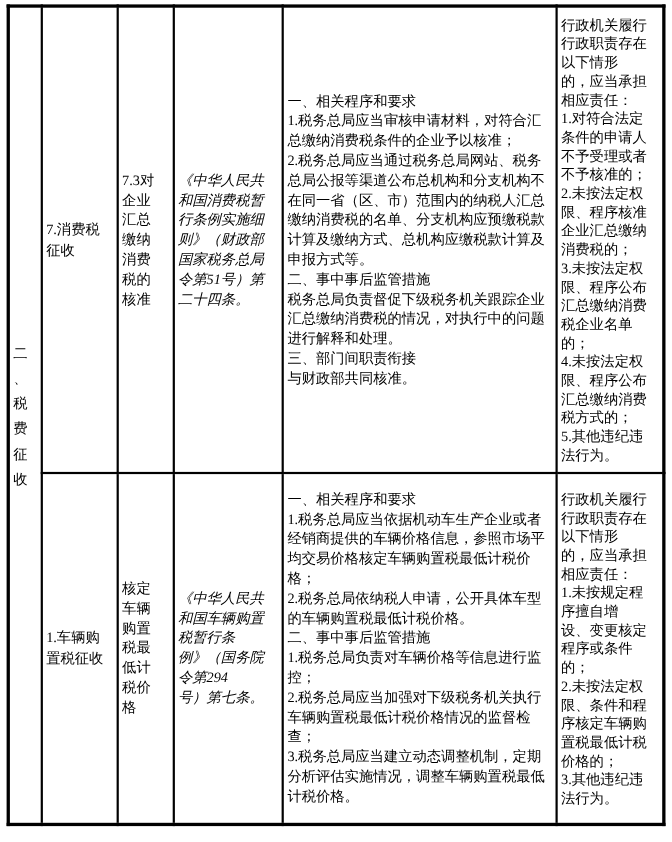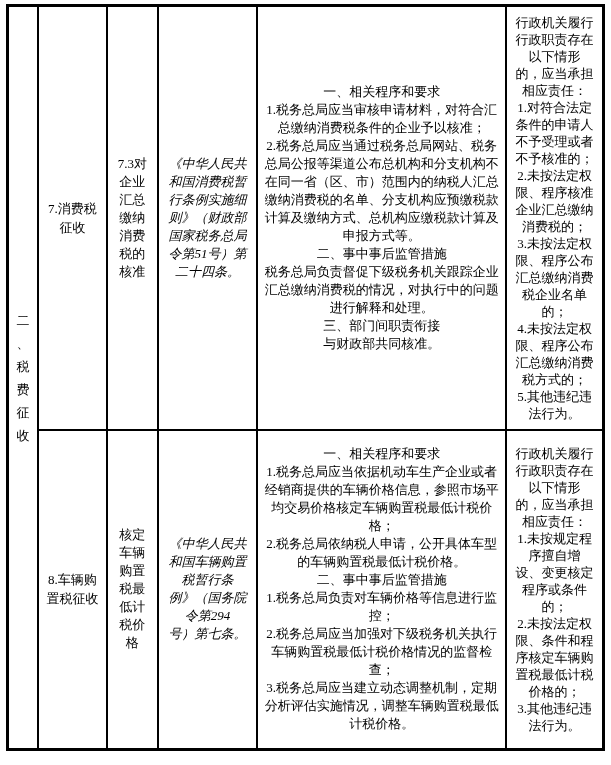--- a/index.html
+++ b/index.html
@@ -23,21 +23,21 @@
     table-layout: fixed;
     width: 599px;
     border: 3px solid #000000;
   }
   table.resp-table td {
     border: 2px solid #000000;
     vertical-align: middle;
     font-size: 13px;
     color: #000000;
     white-space: pre-line;
-    text-align: center;
+    text-align: left;
     overflow: hidden;
     padding: 2px 3px;
   }
   col.c1 { width: 30px; }
   col.c2 { width: 68px; }
   col.c3 { width: 50px; }
   col.c4 { width: 98px; }
   col.c5 { width: 245px; }
   col.c6 { width: 96px; }
 
@@ -140,21 +140,21 @@
 税企业名单
 的；
 4.未按法定权
 限、程序公布
 汇总缴纳消费
 税方式的；
 5.其他违纪违
 法行为。</td>
       </tr>
       <tr class="row-8">
-        <td class="cell-item">8.车辆购
+        <td class="cell-item">1.车辆购
 置税征收</td>
         <td class="cell-sub">核定
 车辆
 购置
 税最
 低计
 税价
 格</td>
         <td class="cell-law">《中华人民共
 和国车辆购置

